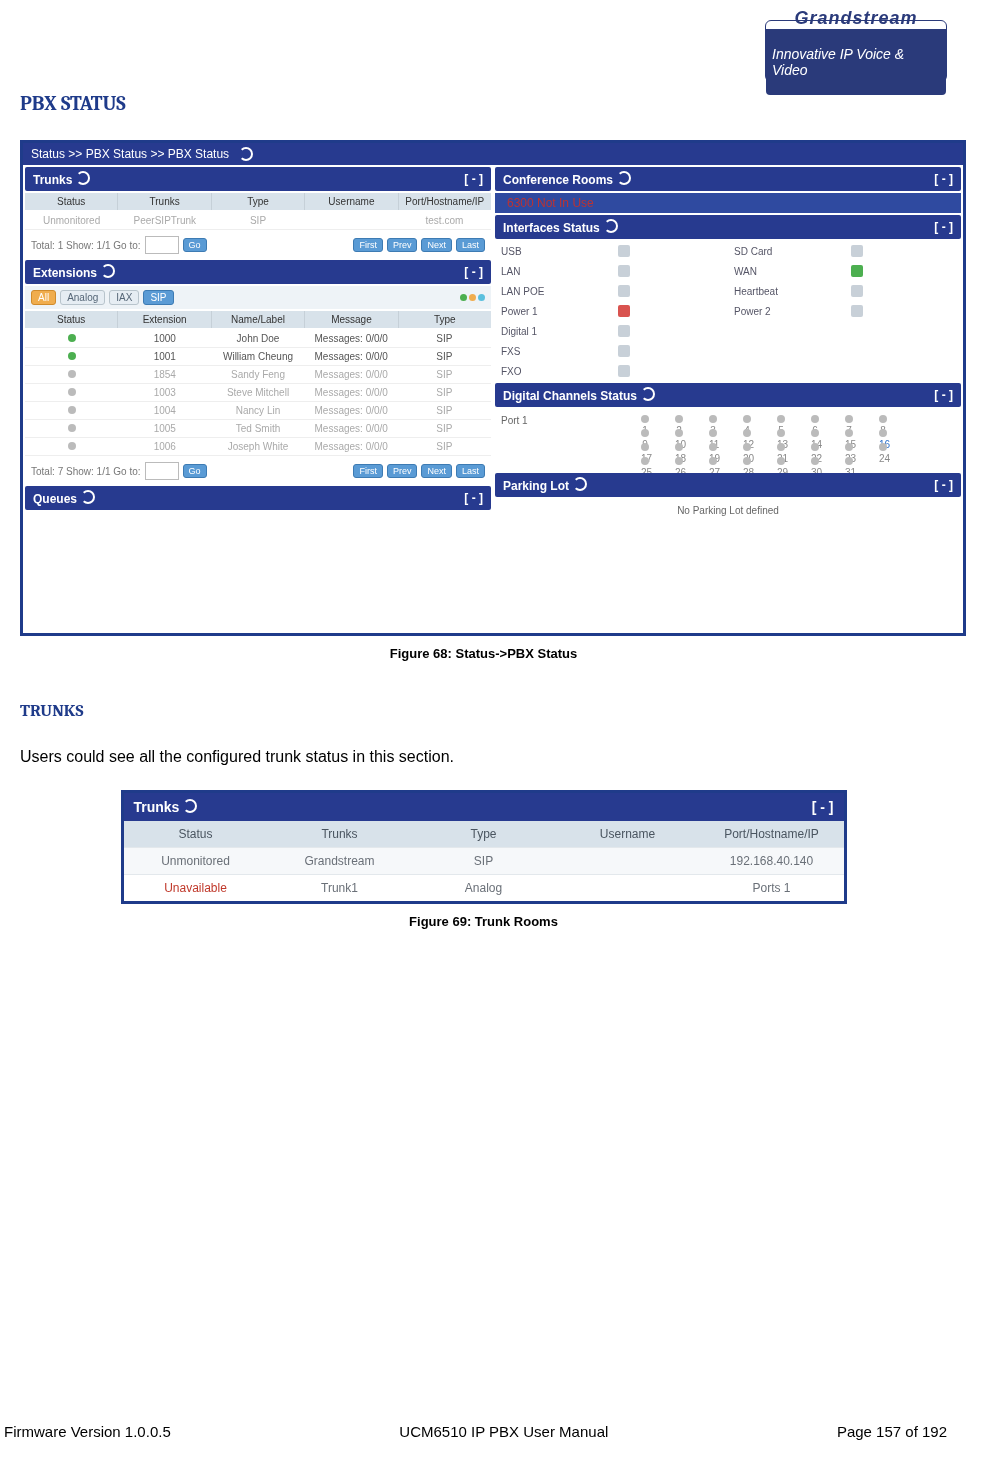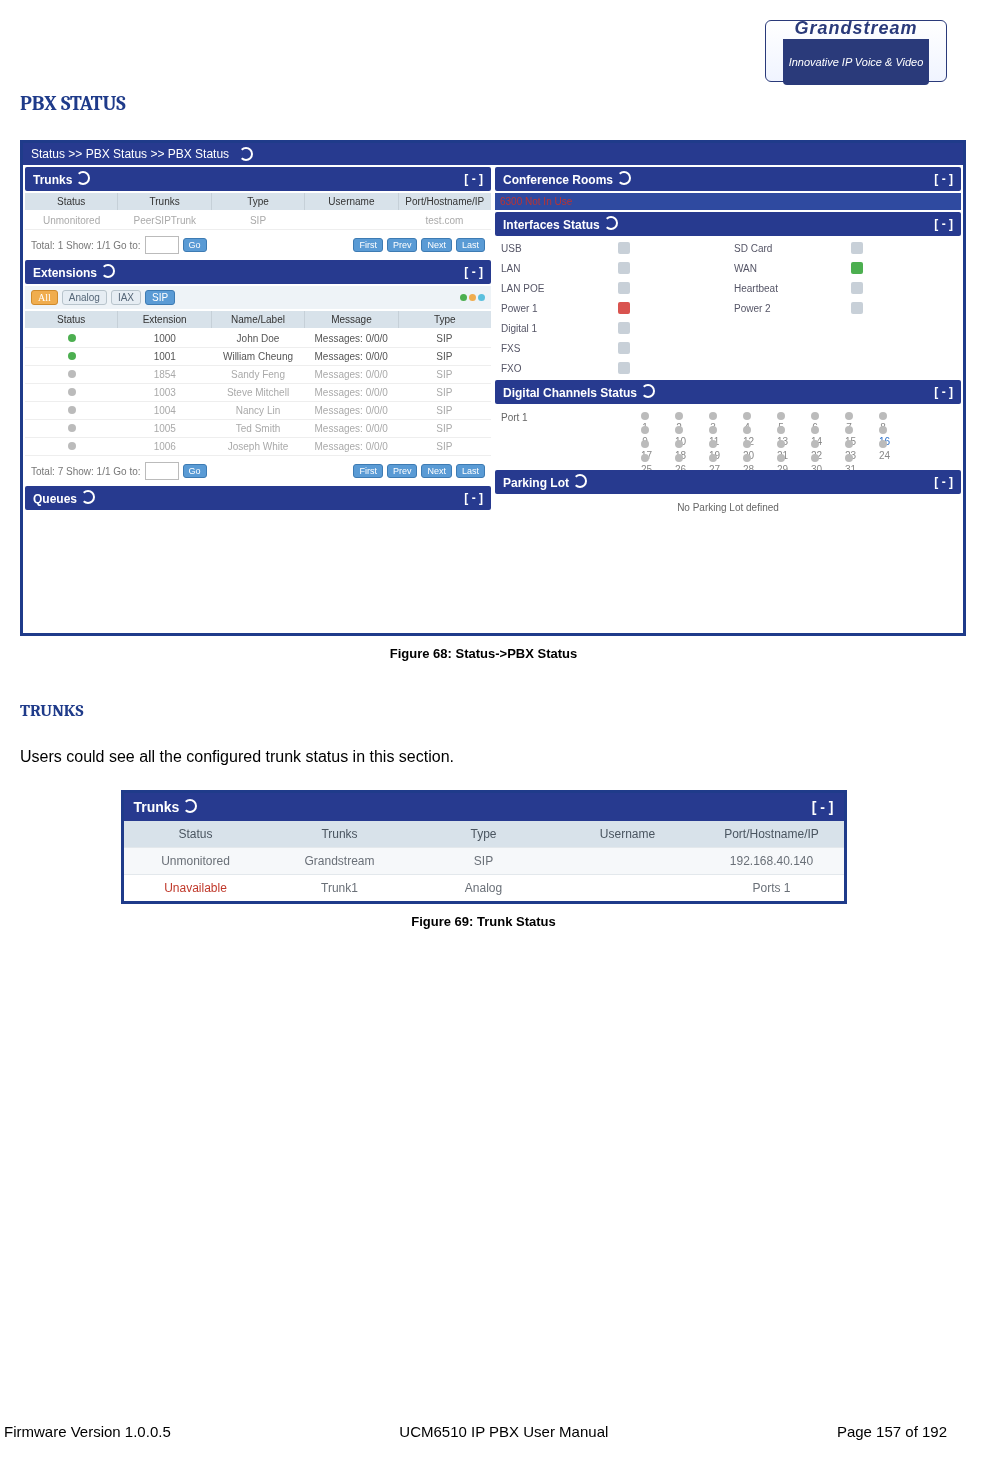--- a/index.html
+++ b/index.html
@@ -14,21 +14,21 @@
     width: 987px;
     min-height: 1470px;
     padding: 20px 40px 40px 20px;
     position: relative;
   }
   .logo-row { display:flex; justify-content:flex-end; }
   .logo { width: 180px; height: 60px; border: 1px solid #2a3a7a; border-radius: 6px;
           display:flex; flex-direction:column; align-items:center; justify-content:center;
           background: linear-gradient(#fff,#f0f4ff); font-style: italic; color:#2a3a7a; }
   .logo .brand { font-weight: bold; font-size: 18px; letter-spacing: 1px;}
-  .logo .tag { font-size: 11px; color:#fff; background:#2a3a7a; padding:17px 6px; border-radius:0 0 4px 4px;}
+  .logo .tag { font-size: 14px; color:#fff; background:#2a3a7a; padding:17px 6px; border-radius:0 0 4px 4px;}
   h1.title { color:#1f3b8a; text-align:center; font-family: "Cambria","Times New Roman",serif;
              font-weight: 700; font-size: 28px; margin: 30px 0 35px 0; }
   h2.section { color:#1f3b8a; font-family:"Cambria","Times New Roman",serif; font-weight:700;
                font-size: 20px; margin: 10px 0 25px 0; }
   h3.subsection { color:#1f3b8a; font-family:"Cambria","Times New Roman",serif; font-weight:700;
                   font-size: 17px; margin: 40px 0 25px 0; }
   p.body { font-size: 16px; line-height: 1.55; margin: 0 0 20px 0; text-align: justify; }
   .caption { text-align:center; font-weight:700; font-size:13px; margin: 10px 0 0 0;}
   .footer { position:absolute; bottom:30px; left:4px; right:40px; display:flex;
             justify-content:space-between; font-size:15px; }
@@ -45,27 +45,27 @@
   .bar .minus { font-weight:700; }
   .refresh { display:inline-block; width:10px; height:10px; border:2px solid #fff; border-left-color:transparent; border-radius:50%; margin-left:4px; vertical-align:-1px;}
   .subhdr { background:#d8e2ea; color:#333; font-size:10px; display:flex; }
   .subhdr > div { flex:1; text-align:center; padding:3px 2px; border-right:1px solid #c6d0d8;}
   .subhdr > div:last-child{border-right:none;}
   .row { display:flex; font-size:10px; color:#555; }
   .row > div { flex:1; text-align:center; padding:3px 2px; border-bottom:1px solid #eee;}
   .row.faded { color:#aaa;}
   .pill { background:#e6edf3; border:1px solid #b8c4cc; border-radius:3px; color:#567; font-size:10px; padding:1px 6px;}
   .pill.blue { background:#5a9bd5; border-color:#3d7bb3; color:#fff; }
-  .pill.orange { background:#f0ad4e; border-color:#d08b2c; color:#fff;font-family:Liberation Serif, serif;}
+  .pill.orange { background:#f0ad4e; border-color:#d08b2c; color:#fff;}
   .pager { display:flex; align-items:center; gap:4px; font-size:10px; color:#777; padding:4px 6px;}
   .pager .pbtn { background:#5a9bd5; border:1px solid #3d7bb3; color:#fff; font-size:9px; border-radius:3px; padding:1px 5px;}
   .pager input { width:28px; height:14px; font-size:10px; border:1px solid #bbb; }
   .dot { display:inline-block; width:8px; height:8px; border-radius:50%; }
   .dot.g { background:#4caf50;} .dot.gray{ background:#bbb;}
-  .conf-line { background:#2f4aa0; color:#b33; font-size:10px; padding:3px 5px;}
+  .conf-line { background:#2f4aa0; color:#b33; font-size:12px; padding:3px 12px;}
   .if-grid { display:grid; grid-template-columns:repeat(4,1fr); font-size:10px; color:#556; }
   .if-grid > div { padding:4px 6px; display:flex; align-items:center; gap:6px;}
   .ic { display:inline-block; width:12px; height:12px; background:#c8d0d8; border-radius:2px;}
   .ic.green{ background:#4caf50;} .ic.red{ background:#d9534f;}
   .digi { padding:6px; }
   .digi-grid { display:grid; grid-template-columns:repeat(8,20px); gap:6px 14px; font-size:10px; color:#888; margin-left:80px;}
   .digi-grid span { text-align:center;}
   .digi-grid span.dot::before{content:"";display:block;width:8px;height:8px;background:#bbb;border-radius:50%;margin:0 auto 2px auto;}
   .park-empty { text-align:center; font-size:10px; color:#666; padding:6px;}
   .queues-fill { flex:1; }
@@ -368,21 +368,21 @@
       <div>192.168.40.140</div>
     </div>
     <div class="shot2-row">
       <div class="unavail">Unavailable</div>
       <div>Trunk1</div>
       <div>Analog</div>
       <div></div>
       <div>Ports 1</div>
     </div>
   </div>
-  <p class="caption">Figure 69: Trunk Status</p>
+  <p class="caption">Figure 69: Trunk Rooms</p>
 
   <div class="footer">
     <span>Firmware Version 1.0.0.5</span>
     <span>UCM6510 IP PBX User Manual</span>
     <span>Page 157 of 192</span>
   </div>
 
 </div>
 
 </body></html>

